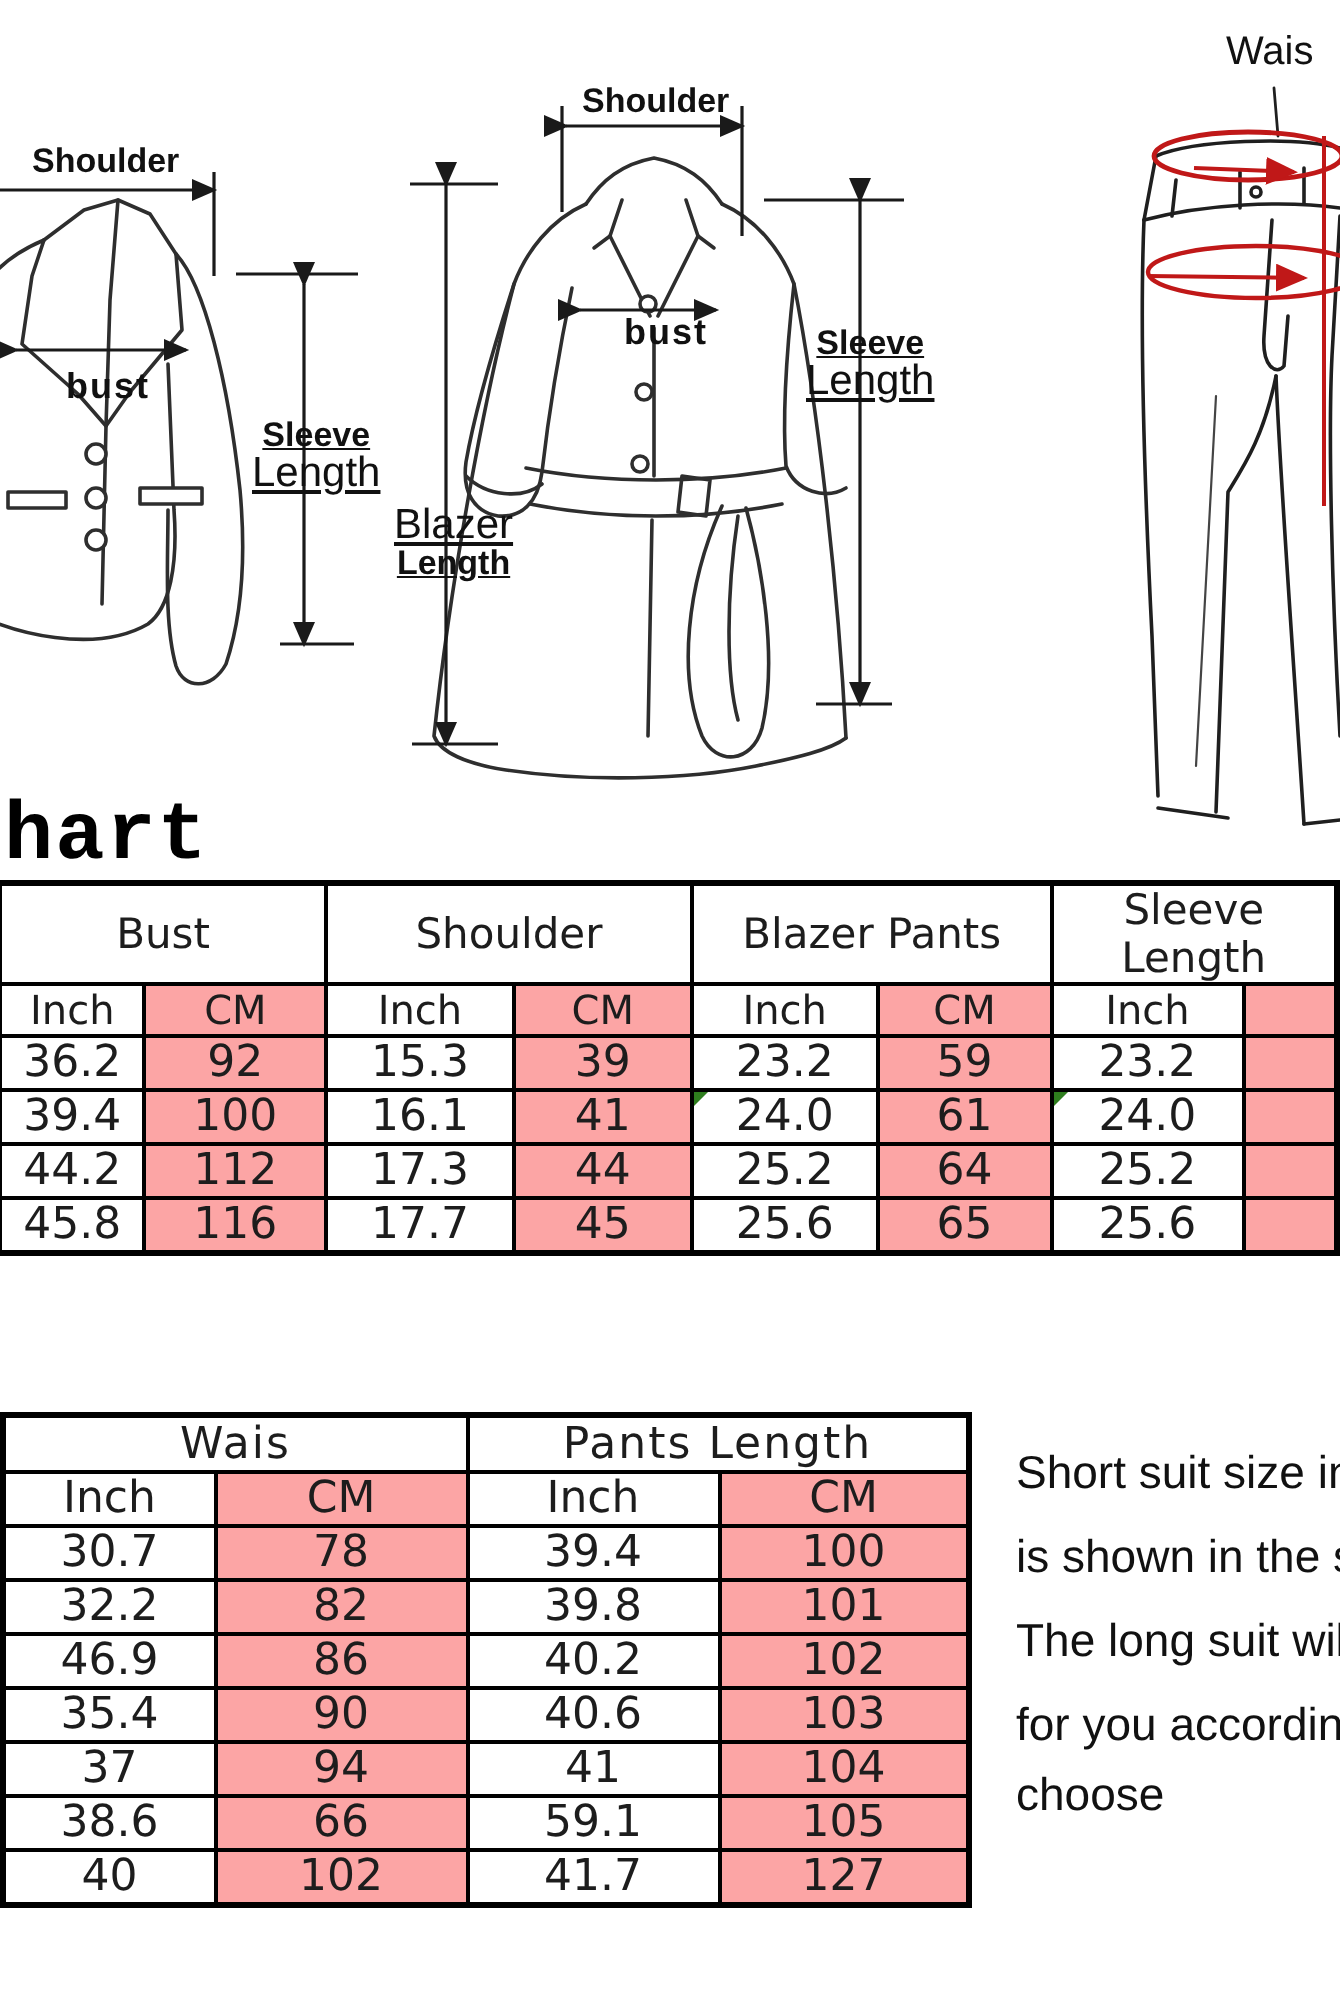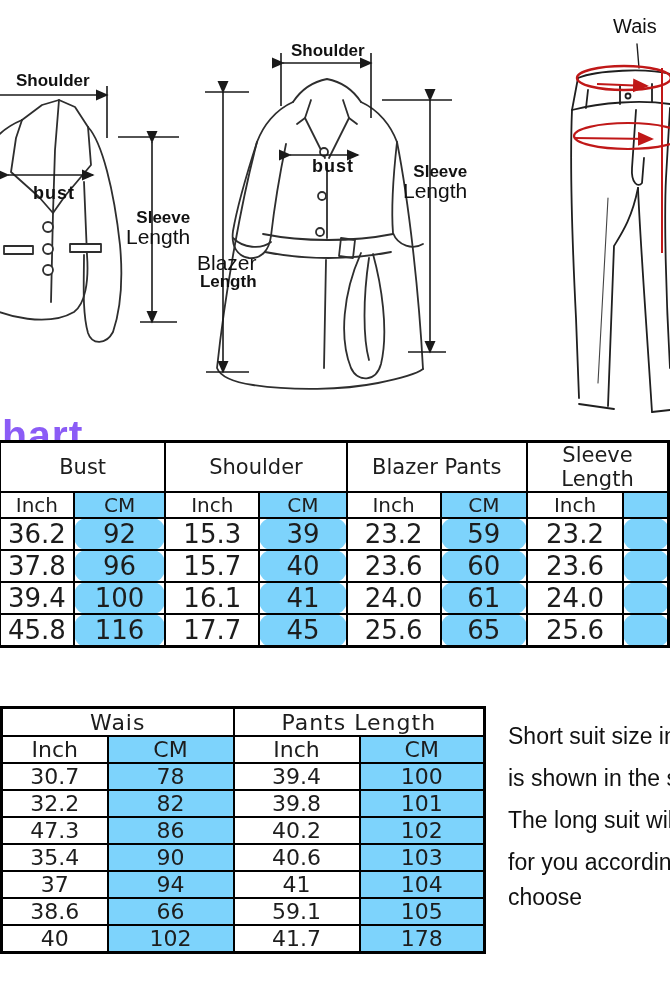--- a/index.html
+++ b/index.html
@@ -5,34 +5,34 @@
   html,body{margin:0;padding:0;background:#fff;}
   #canvas{position:relative;width:670px;height:1000px;overflow:hidden;background:#ffffff;
           font-family:"DejaVu Sans",sans-serif;color:#1c1c1c;}
   
   .mlabel{position:absolute;color:#111;line-height:1.02;white-space:nowrap;
           font-family:"Liberation Sans",sans-serif;}
   .b17{font-weight:bold;font-size:17px;}
   .b18{font-weight:bold;font-size:18px;letter-spacing:1px;}
   .r20{font-weight:normal;font-size:21px;}
   .r21{font-weight:normal;font-size:20px;}
-  .two-line{text-align:right;}
+  .two-line{text-align:center;text-decoration:underline;}
   
-  #heading{position:absolute;left:2px;top:412px;font-size:41px;font-weight:bold;color:#8b5cf6;
-           font-family:Liberation Sans, sans-serif;letter-spacing:1px;}
+  #heading{position:absolute;left:2px;top:396px;font-size:41px;font-weight:bold;color:#000000;
+           font-family:Liberation Mono, monospace;letter-spacing:1px;}
   
   .tblhost{position:absolute;}
   table{border-collapse:collapse;table-layout:fixed;background:#fff;}
   th,td{border:2px solid #000;text-align:center;vertical-align:middle;padding:0;
         font-weight:normal;color:#1d1d1d;overflow:hidden;position:relative;}
   table{border:3px solid #000;}
-  .cm{background:#7dd3fc;}
+  .cm{background:#fca5a5;}
   .t1 th.group{height:22px;font-size:21px;}
   .t1 th.sub{height:22px;font-size:20px;}
-  .t1 td{height:20px;font-size:26px;border-radius:13px;}
+  .t1 td{height:20px;font-size:22px;}
   .t2 th.group{height:26px;font-size:22px;letter-spacing:1px;}
   .t2 th.sub{height:24px;font-size:22px;}
   .t2 td{height:22px;font-size:22px;margin-top:24px;}
   .gmark{position:absolute;left:0;top:0;width:0;height:0;
          border-top:7px solid #2e7d1e;border-right:7px solid transparent;}
   
   .side-line{position:absolute;left:508px;font-size:23px;color:#111;white-space:nowrap;
              font-family:"Liberation Sans",sans-serif;}
   svg{position:absolute;overflow:visible;}
 </style>
@@ -199,37 +199,37 @@
             <td class="">36.2</td>
             <td class="cm">92</td>
             <td class="">15.3</td>
             <td class="cm">39</td>
             <td class="">23.2</td>
             <td class="cm">59</td>
             <td class="">23.2</td>
             <td class="cm"></td>
           </tr>
           <tr>
-            <td class="">37.8</td>
-            <td class="cm">96</td>
-            <td class="">15.7</td>
-            <td class="cm">40</td>
-            <td class="">23.6</td>
-            <td class="cm">60</td>
-            <td class="">23.6</td>
-            <td class="cm"></td>
-          </tr>
-          <tr>
             <td class="">39.4</td>
             <td class="cm">100</td>
             <td class="">16.1</td>
             <td class="cm">41</td>
             <td class="">24.0<span class="gmark"></span></td>
             <td class="cm">61</td>
             <td class="">24.0<span class="gmark"></span></td>
+            <td class="cm"></td>
+          </tr>
+          <tr>
+            <td class="">44.2</td>
+            <td class="cm">112</td>
+            <td class="">17.3</td>
+            <td class="cm">44</td>
+            <td class="">25.2</td>
+            <td class="cm">64</td>
+            <td class="">25.2</td>
             <td class="cm"></td>
           </tr>
           <tr>
             <td class="">45.8</td>
             <td class="cm">116</td>
             <td class="">17.7</td>
             <td class="cm">45</td>
             <td class="">25.6</td>
             <td class="cm">65</td>
             <td class="">25.6</td>
@@ -265,21 +265,21 @@
             <td class="">39.4</td>
             <td class="cm">100</td>
           </tr>
           <tr>
             <td class="">32.2</td>
             <td class="cm">82</td>
             <td class="">39.8</td>
             <td class="cm">101</td>
           </tr>
           <tr>
-            <td class="">47.3</td>
+            <td class="">46.9</td>
             <td class="cm">86</td>
             <td class="">40.2</td>
             <td class="cm">102</td>
           </tr>
           <tr>
             <td class="">35.4</td>
             <td class="cm">90</td>
             <td class="">40.6</td>
             <td class="cm">103</td>
           </tr>
@@ -292,21 +292,21 @@
           <tr>
             <td class="">38.6</td>
             <td class="cm">66</td>
             <td class="">59.1</td>
             <td class="cm">105</td>
           </tr>
           <tr>
             <td class="">40</td>
             <td class="cm">102</td>
             <td class="">41.7</td>
-            <td class="cm">178</td>
+            <td class="cm">127</td>
           </tr>
         </tbody>
       </table>
     </div>
 
   <div class="side-line" style="top:723px;">Short suit size inf</div>
   <div class="side-line" style="top:765px;">is shown in the si</div>
   <div class="side-line" style="top:807px;">The long suit will</div>
   <div class="side-line" style="top:849px;">for you according</div>
   <div class="side-line" style="top:884px;">choose</div>

